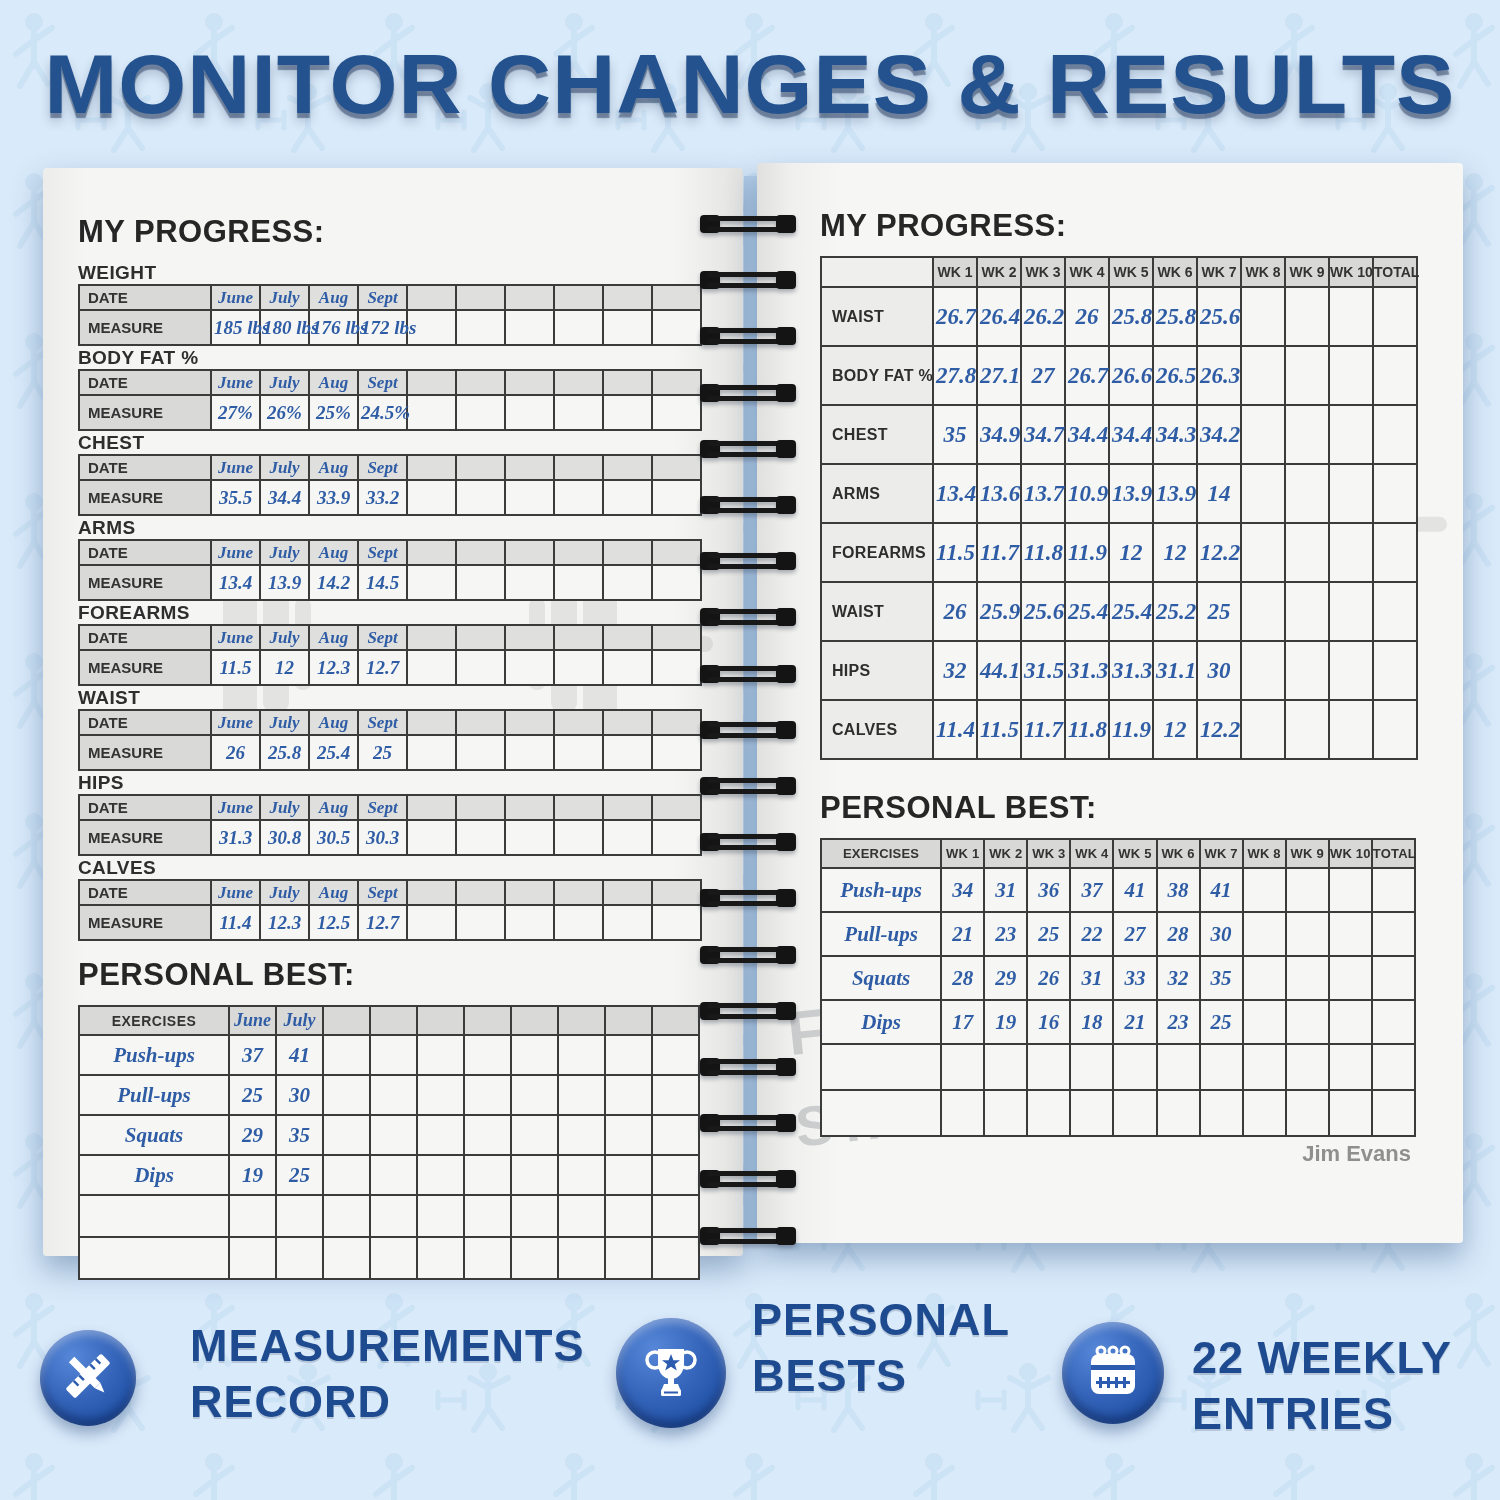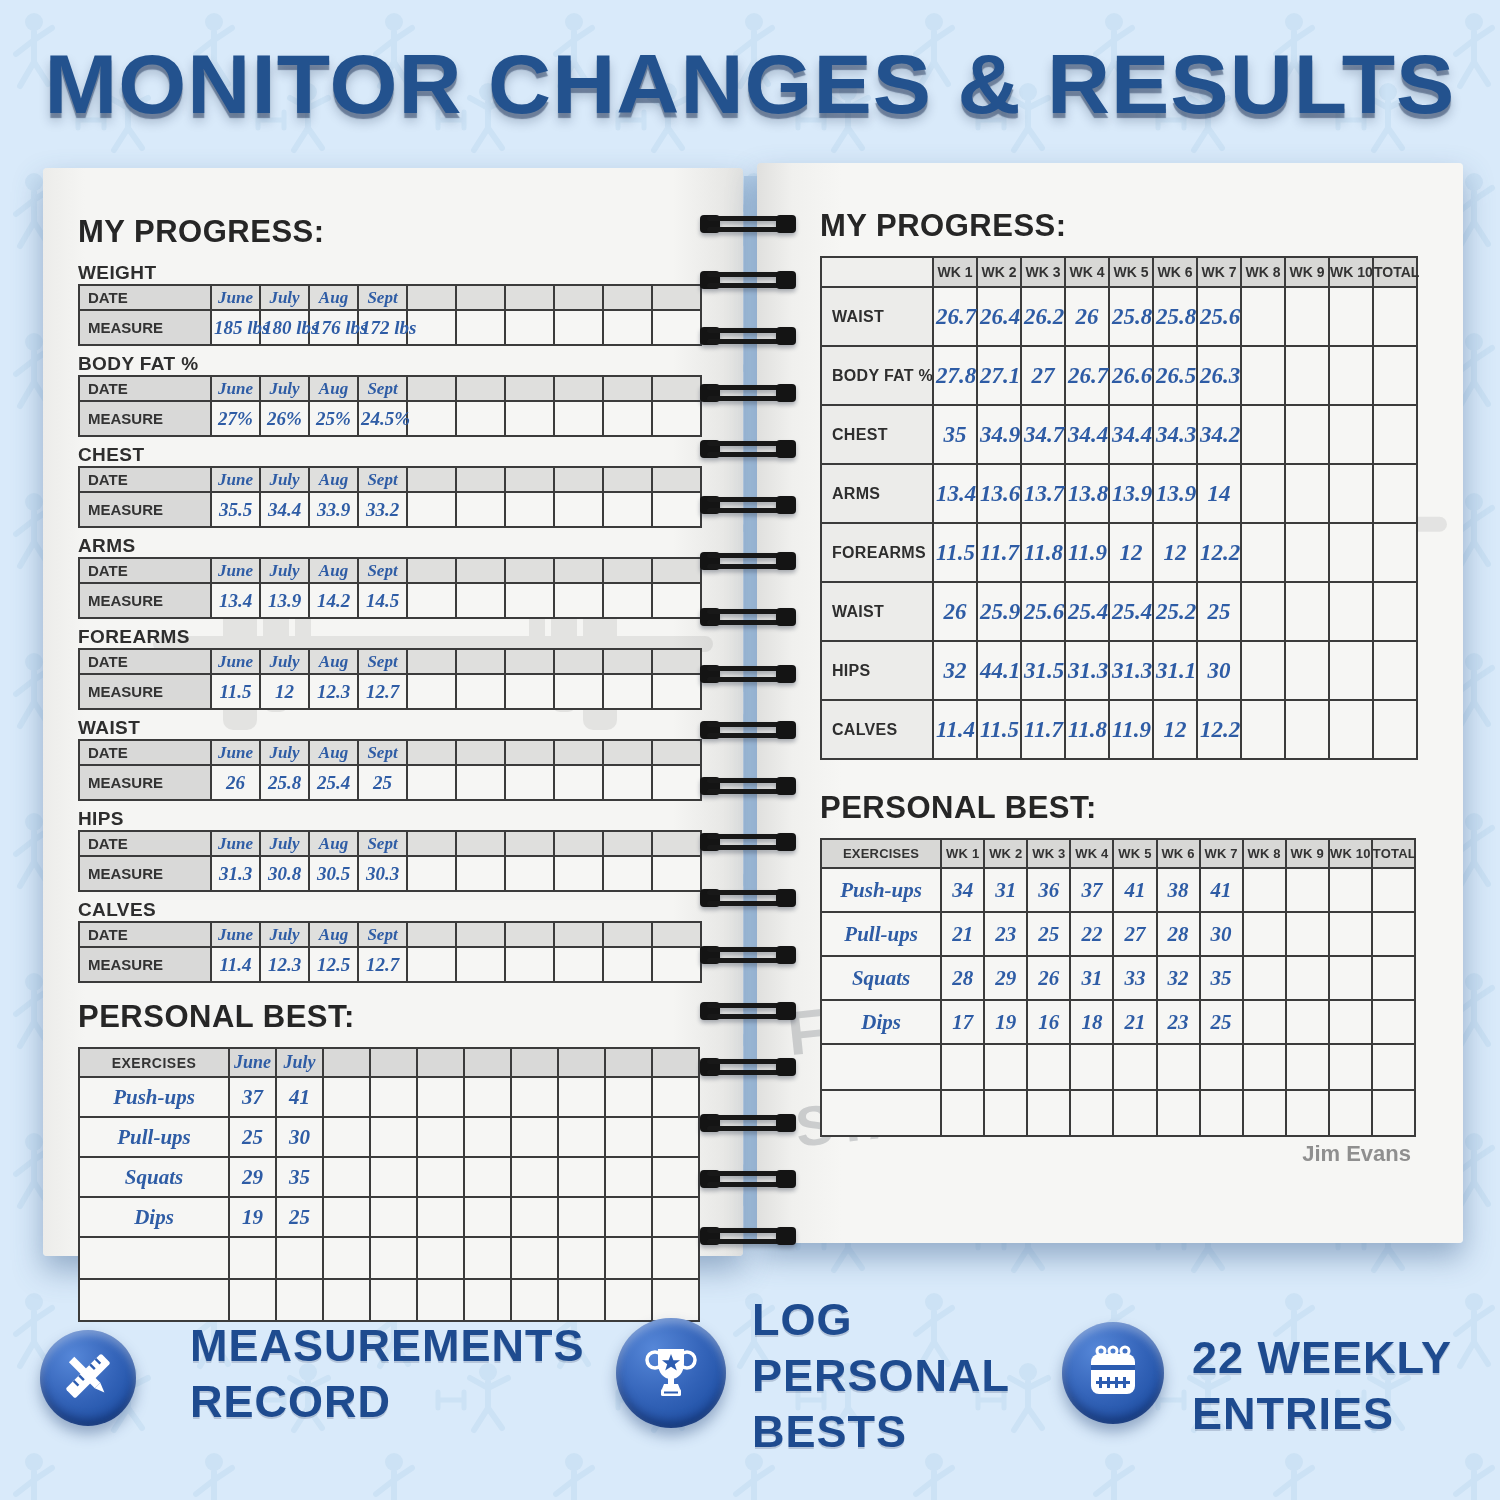--- a/index.html
+++ b/index.html
@@ -31,21 +31,21 @@
   .page-inner{position:absolute;inset:0;z-index:2;}
   .pl-inner{padding:46px 33px 0 35px;}
   .pr-inner{padding:45px 40px 0 63px;}
   .ph{font-size:31px;font-weight:bold;color:#262626;letter-spacing:.5px;margin-bottom:12px;}
   .ph.pb-h{margin-top:16px;}
   
   table{border-collapse:collapse;table-layout:fixed;}
   td{border:2px solid #3b3b3b;padding:0 2px;overflow:visible;white-space:nowrap;}
   .ltable{width:622px;}
   .sec-label{font-size:19px;font-weight:bold;color:#2e2e2e;line-height:22px;letter-spacing:.4px;}
-  .msection{margin-bottom:7px;}
+  .msection{margin-bottom:1px;}
   .lab{background:#d9d9d8;font-size:15px;font-weight:bold;color:#333;padding-left:8px;}
   .date-tr td{height:23px;}
   .meas-tr td{height:33px;}
   .dcell{background:#dfdfdd;text-align:center;}
   .mcell{background:#f6f6f4;text-align:center;}
   .hand{font-family:"Liberation Serif", serif;font-style:italic;font-weight:bold;color:#2e5ca5;}
   .dcell.hand{font-size:17px;}
   .mcell.hand{font-size:19px;}
   
   .pbl-table{width:622px;margin-top:4px;}
@@ -711,21 +711,21 @@
               <td class="val hand"></td>
               <td class="val hand"></td>
               <td class="val hand"></td>
               <td class="val hand"></td>
             </tr>
             <tr class="drow">
               <td class="rowlab">ARMS</td>
               <td class="val hand">13.4</td>
               <td class="val hand">13.6</td>
               <td class="val hand">13.7</td>
-              <td class="val hand">13.8</td>
+              <td class="val hand">10.9</td>
               <td class="val hand">13.9</td>
               <td class="val hand">13.9</td>
               <td class="val hand">14</td>
               <td class="val hand"></td>
               <td class="val hand"></td>
               <td class="val hand"></td>
               <td class="val hand"></td>
             </tr>
             <tr class="drow">
               <td class="rowlab">FOREARMS</td>
@@ -1057,21 +1057,20 @@
           <circle cx="46" cy="19" r="8" fill="none" stroke="#fff" stroke-width="3.5"></circle>
           <path d="M17,8 h26 v14 c0,10 -5.8,16 -13,16 s-13,-6 -13,-16 z" fill="#fff"></path>
           <polygon fill="#2c5cb0" points="30,13 32.4,19.2 39,19.2 33.8,23.2 35.8,29.6 30,25.8 24.2,29.6 26.2,23.2 21,19.2 27.6,19.2"></polygon>
           <rect x="27" y="37" width="6" height="6" fill="#fff"></rect>
           <polygon points="23,43 37,43 39,48 21,48" fill="#fff"></polygon>
           <rect x="20" y="48" width="20" height="7" rx="1.5" fill="#fff"></rect>
           <line x1="23" y1="51.5" x2="37" y2="51.5" stroke="#2c5cb0" stroke-width="2"></line>
         </svg></span>
     </div>
     <div class="feature-label" style="left: 752px; top: 1292px;">
-      <div>LOG</div>
       <div>PERSONAL</div>
       <div>BESTS</div>
     </div>
     <div class="badge" style="left: 1062px; top: 1322px; width: 102px; height: 102px;">
       <span><svg width="60" height="60" viewBox="0 0 60 60">
           <rect x="8" y="13" width="44" height="40" rx="8" fill="#fff"></rect>
           <rect x="8" y="24" width="44" height="5" fill="#2c5cb0"></rect>
           <g fill="none" stroke="#fff" stroke-width="3">
             <circle cx="18" cy="10" r="4"></circle>
             <circle cx="30" cy="10" r="4"></circle>

